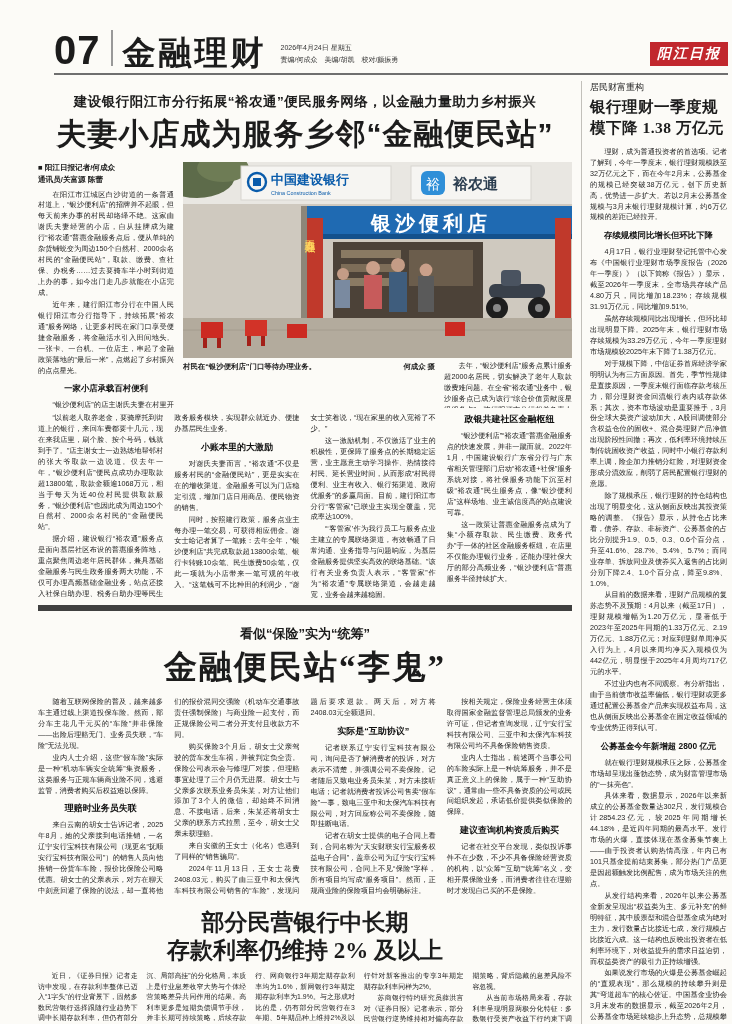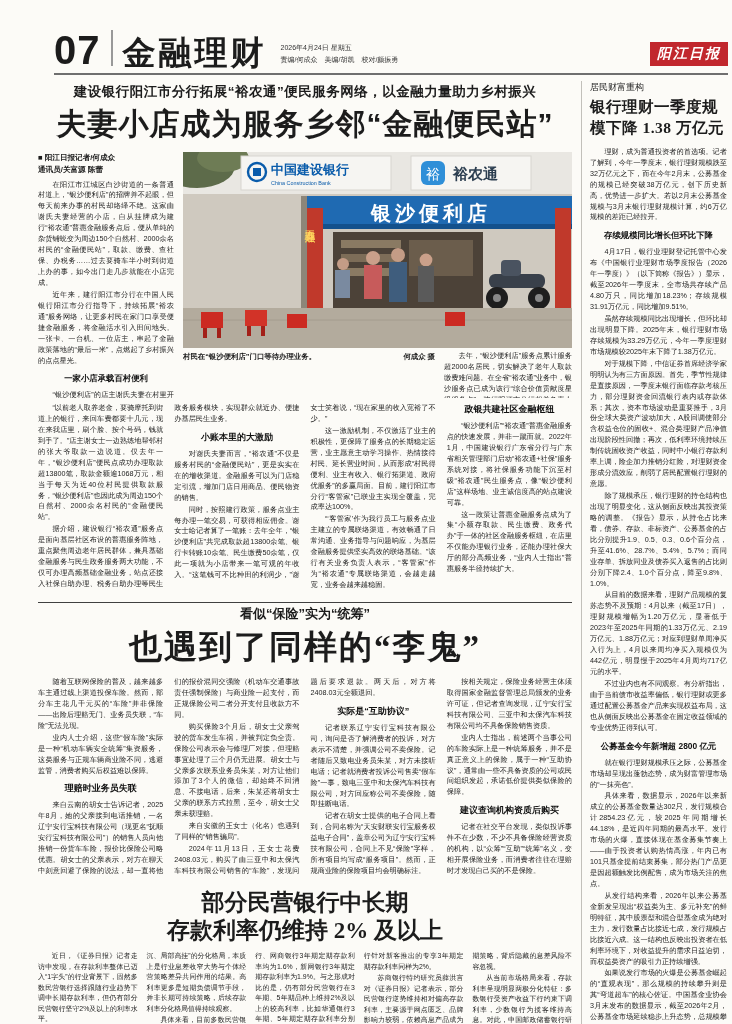--- a/index.html
+++ b/index.html
@@ -16,21 +16,21 @@
   .spacer { flex:1; }
   .masthead-logo { background:#c1272d; color:#fff; font-size:14px; font-weight:700; font-style:italic;
     padding:3px 7px; letter-spacing:2px; margin-bottom:2px; font-family:"Liberation Serif", serif; }
 
   
   .content { display:flex; margin-top:6px; }
   .left-zone { width:534px; overflow:hidden; }
   .sidebar { width:146px; margin-left:9px; border-left:1px solid #c2c0ba; padding-left:8px; height:952px; overflow:hidden; }
 
   
-  .kicker { text-align:center; font-size:13.5px; font-weight:700; letter-spacing:0.5px; margin-top:2px; }
+  .kicker { text-align:center; font-size:13.5px; font-weight:700; letter-spacing:0.5px; margin-top:12px; }
   .main-headline { text-align:center; font-size:30px; font-weight:900; letter-spacing:1px;
     font-family:Liberation Sans, sans-serif; margin:3px 0 7px 0; }
   .main-top { display:flex; gap:9px; height:246px; overflow:hidden; }
   .lead-col { width:136px; overflow:hidden; }
   .byline { font-size:7.6px; font-weight:700; line-height:1.55; margin-bottom:4px; }
   .photo-zone { flex:1; display:flex; flex-direction:column;justify-content:center; }
   .photo-frame { height:196px; overflow:hidden; background:#cfc9bf; }
   .photo-frame svg { display:block; }
   .photo-bottom { display:flex; gap:9px; margin-top:3px; flex:1; overflow:hidden; }
   .caption-block { flex:1; font-size:7.4px; line-height:1.5; }
@@ -40,21 +40,21 @@
 
   .body-cols-3 { margin-top:5px; height:192px; column-count:4; column-gap:11px; overflow:hidden; }
 
   
   .para { font-size:7.2px; line-height:1.52; text-align:justify; text-indent:2em; color:#222;
     margin-bottom:1px; }
   .subhead { font-size:9px; font-weight:700; text-align:center; margin:6px 0 5px 0; color:#111;
     break-inside:avoid; }
 
   
-  .middle-article { margin-top:7px; border-top:1px solid #404040; padding-top:2px; }
+  .middle-article { margin-top:0; border-top:6px solid #404040; padding-top:14px; }
   .mid-kicker { text-align:center; font-size:13px; font-weight:700; }
   .mid-headline { text-align:center; font-size:33px; font-weight:900; letter-spacing:2px;
     font-family:"Liberation Serif", serif; margin:2px 0 7px 0; }
   .body-cols-4 { height:206px; column-count:4; column-gap:11px; overflow:hidden; }
 
   
   .bottom-article { margin-top:6px; }
   .bot-headline { text-align:center; font-size:23px; font-weight:900; line-height:1.22;
     font-family:"Liberation Serif", serif; margin-bottom:6px; }
   .body-cols-5 { height:100px; column-count:5; column-gap:9px; overflow:hidden; }
@@ -200,27 +200,27 @@
         <div class="body-cols-3">
             <p class="para">“以前老人取养老金，要骑摩托到街道上的银行，来回车费都要十几元，现在来我店里，刷个脸、按个号码，钱就到手了。”店主谢女士一边熟练地帮邻村的张大爷取款一边说道。仅去年一年，“银沙便利店”便民点成功办理取款超13800笔，取款金额逾1068万元，相当于每天为近40位村民提供取款服务，“银沙便利店”也因此成为周边150个自然村、2000余名村民的“金融便民站”。</p>
             <p class="para">据介绍，建设银行“裕农通”服务点是面向基层社区布设的普惠服务阵地，重点聚焦周边老年居民群体，兼具基础金融服务与民生政务服务两大功能，不仅可办理高频基础金融业务，站点还接入社保自助办理、税务自助办理等民生政务服务模块，实现群众就近办、便捷办基层民生业务。</p>
             <h3 class="subhead">小账本里的大激励</h3>
             <p class="para">对谢氏夫妻而言，“裕农通”不仅是服务村民的“金融便民站”，更是实实在在的增收渠道。金融服务可以为门店稳定引流，增加门店日用商品、便民物资的销售。</p>
             <p class="para">同时，按照建行政策，服务点业主每办理一笔交易，可获得相应佣金。谢女士给记者算了一笔账：去年全年，“银沙便利店”共完成取款超13800余笔、银行卡转账10余笔、民生缴费50余笔，仅此一项就为小店带来一笔可观的年收入。“这笔钱可不比种田的利润少，”谢女士笑着说，“现在家里的收入宽裕了不少。”</p>
             <p class="para">这一激励机制，不仅激活了业主的积极性，更保障了服务点的长期稳定运营，业主愿意主动学习操作、热情接待村民、延长营业时间，从而形成“村民得便利、业主有收入、银行拓渠道、政府优服务”的多赢局面。目前，建行阳江市分行“客管家”已联业主实现全覆盖，完成率达100%。</p>
             <p class="para">“‘客管家’作为我行员工与服务点业主建立的专属联络渠道，有效畅通了日常沟通、业务指导与问题响应，为基层金融服务提供坚实高效的联络基础。”该行有关业务负责人表示，“客管家”作为“裕农通”专属联络渠道，会越走越宽，业务会越来越稳固。</p>
             <h3 class="subhead">政银共建社区金融枢纽</h3>
             <p class="para">“银沙便利店”“裕农通”普惠金融服务点的快速发展，并非一蹴而就。2022年1月，中国建设银行广东省分行与广东省相关管理部门启动“裕农通+社保”服务系统对接，将社保服务功能下沉至村级“裕农通”民生服务点，像“银沙便利店”这样场地、业主诚信度高的站点建设可靠。</p>
-            <p class="para">这一政策让普惠金融服务点成为了集“小额存取款、民生缴费、政务代办”于一体的社区金融服务枢纽，在店里不仅能办理银行业务，还能办理社保大厅的部分高频业务，“业内人士指出”普惠服务半径持续扩大。</p>
+            <p class="para">这一政策让普惠金融服务点成为了集“小额存取款、民生缴费、政务代办”于一体的社区金融服务枢纽，在店里不仅能办理银行业务，还能办理社保大厅的部分高频业务，“银沙便利店”普惠服务半径持续扩大。</p>
           </div>
       </div>
 
       <div class="middle-article">
         <div class="mid-kicker">看似“保险”实为“统筹”</div>
-        <h2 class="mid-headline">也遇到了同样的“李鬼”</h2>
+        <h2 class="mid-headline">金融便民站“李鬼”</h2>
         <div class="body-cols-4">
             <p class="para">随着互联网保险的普及，越来越多车主通过线上渠道投保车险。然而，部分车主花几千元买的“车险”并非保险——出险后理赔无门、业务员失联，“车险”无法兑现。</p>
             <p class="para">业内人士介绍，这些“假车险”实际是一种“机动车辆安全统筹”集资服务，这类服务与正规车辆商业险不同，逃避监管，消费者购买后权益难以保障。</p>
             <h3 class="subhead">理赔时业务员失联</h3>
             <p class="para">来自云南的胡女士告诉记者，2025年8月，她的父亲接到电话推销，一名辽宁安行宝科技有限公司（现更名“抚顺安行宝科技有限公司”）的销售人员向他推销一份货车车险，报价比保险公司略优惠。胡女士的父亲表示，对方在聊天中刻意回避了保险的说法，却一直将他们的报价混同交强险（机动车交通事故责任强制保险）与商业险一起支付，而正规保险公司二者分开支付且收款方不同。</p>
             <p class="para">购买保险3个月后，胡女士父亲驾驶的货车发生车祸，并被判定负全责。保险公司表示会与修理厂对接，但理赔事宜处理了三个月仍无进展。胡女士与父亲多次联系业务员朱某，对方让他们添加了3个人的微信，却始终不回消息、不接电话，后来，朱某还将胡女士父亲的联系方式拉黑，至今，胡女士父亲未获理赔。</p>
             <p class="para">来自安徽的王女士（化名）也遇到了同样的“销售骗局”。</p>
             <p class="para">2024年11月13日，王女士花费2408.03元，购买了由三亚中和太保汽车科技有限公司销售的“车险”，发现问题后要求退款。两天后，对方将2408.03元全额退回。</p>
             <h3 class="subhead">实际是“互助协议”</h3>
             <p class="para">记者联系辽宁安行宝科技有限公司，询问是否了解消费者的投诉，对方表示不清楚，并强调公司不卖保险。记者随后又致电业务员朱某，对方未接听电话；记者就消费者投诉公司售卖“假车险”一事，致电三亚中和太保汽车科技有限公司，对方回应称公司不卖保险，随即挂断电话。</p>

